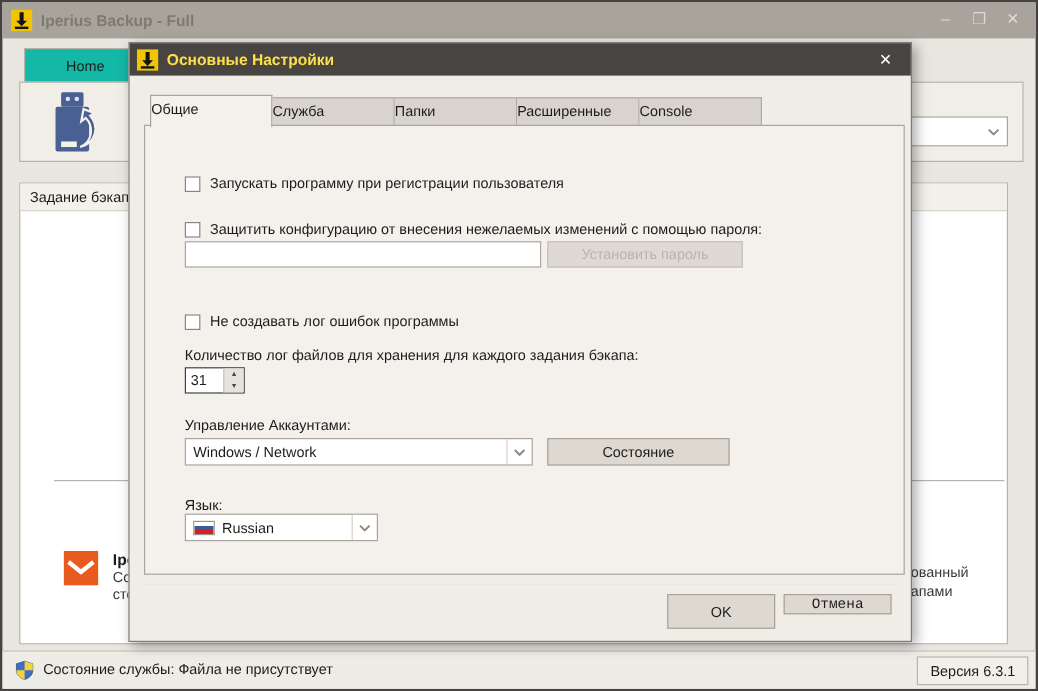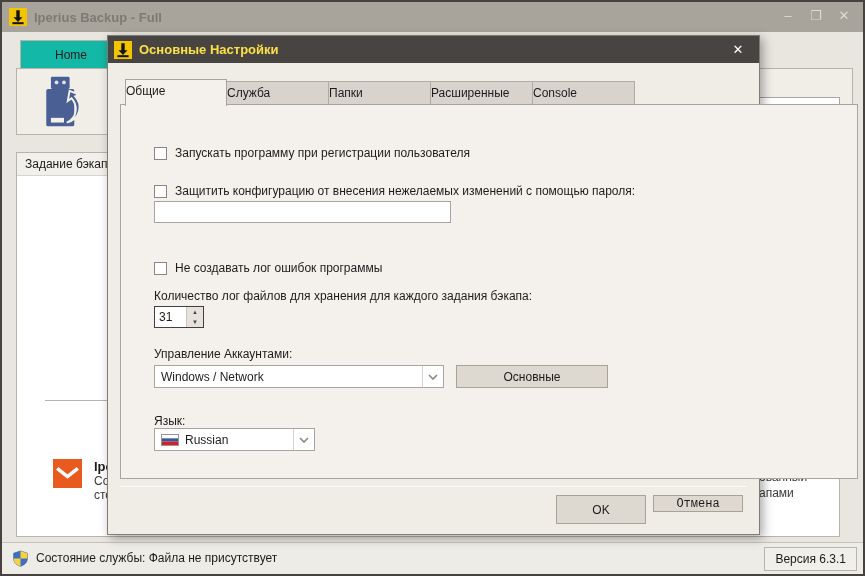--- a/index.html
+++ b/index.html
@@ -61,21 +61,21 @@
                text-align:center; font-size:13px; line-height:18px; cursor:default; }
   .dlg-body { position:relative; height:473px; }
 
   .tabs { position:absolute; left:17px; top:18px; display:flex; }
   .tab { width:102px; height:24px; background:#d8d4cd; border:1px solid #b0aba3;
          border-left:none; text-align:left; line-height:23px; }
   .tab:first-child { border-left:1px solid #b0aba3; }
   .tab.active { background:#f4f1ec; border:1px solid #a9a49d; border-bottom:none;
                 height:27px; margin-top:-2px; position:relative; z-index:3; }
 
-  .panel { position:absolute; left:12px; top:41px; width:738px; height:375px;
+  .panel { position:absolute; left:12px; top:41px; width:634px; height:375px;
            background:#f4f1ec; border:1px solid #a9a49d; z-index:2; }
 
   .cbrow { position:absolute; left:33px; display:flex; align-items:center; gap:8px; }
   .checkbox { width:13px; height:13px; background:#fff; border:1px solid #8b867e; flex:0 0 13px; }
 
   .txtinput { position:absolute; left:33px; top:96px; width:297px; height:22px;
               border:1px solid #a9a49d; background:#fff; padding:0 5px; font-family:inherit; font-size:12px; }
   .btn { background:#ddd8d0; border:1px solid #a8a298; font-family:inherit; font-size:12px;
          color:#1d1c1b; text-align:center; }
   .btn.disabled { background:#dedad3; border-color:#c3beb5; color:#b9b4ab; }
@@ -194,20 +194,21 @@
           <span class="checkbox"></span>
           <span>Запускать программу при регистрации пользователя</span>
         </div>
 
         <div class="cbrow" style="top:79px;">
           <span class="checkbox"></span>
           <span>Защитить конфигурацию от внесения нежелаемых изменений с помощью пароля:</span>
         </div>
 
         <input class="txtinput" type="text" value="" style="">
+        <button class="btn disabled setpass-btn">Установить пароль</button>
 
         <div class="cbrow" style="top:156px;">
           <span class="checkbox"></span>
           <span>Не создавать лог ошибок программы</span>
         </div>
 
         <div class="lbl" style="top:184px;">Количество лог файлов для хранения для каждого задания бэкапа:</div>
 
         <div class="spinner">
           <span class="val">31</span>
@@ -220,21 +221,21 @@
         <div class="lbl" style="top:242px;">Управление Аккаунтами:</div>
 
         <div class="combo acct-combo">
           <span class="cval">Windows / Network</span>
           <span class="chev">
             <svg width="10" height="6" viewBox="0 0 10 6">
                 <path d="M1 1l4 4 4-4" stroke="#8b867e" stroke-width="1.6" fill="none"></path>
               </svg>
           </span>
         </div>
-        <button class="btn manage-btn">Основные</button>
+        <button class="btn manage-btn">Состояние</button>
 
         <div class="lbl" style="top:309px;">Язык:</div>
 
         <div class="combo lang-combo">
           <svg class="flag" viewBox="0 0 18 12" preserveAspectRatio="none">
             <rect width="18" height="4" fill="#ffffff"></rect>
             <rect y="4" width="18" height="4" fill="#39599f"></rect>
             <rect y="8" width="18" height="4" fill="#d81f26"></rect>
           </svg>
           <span class="cval">Russian</span>

